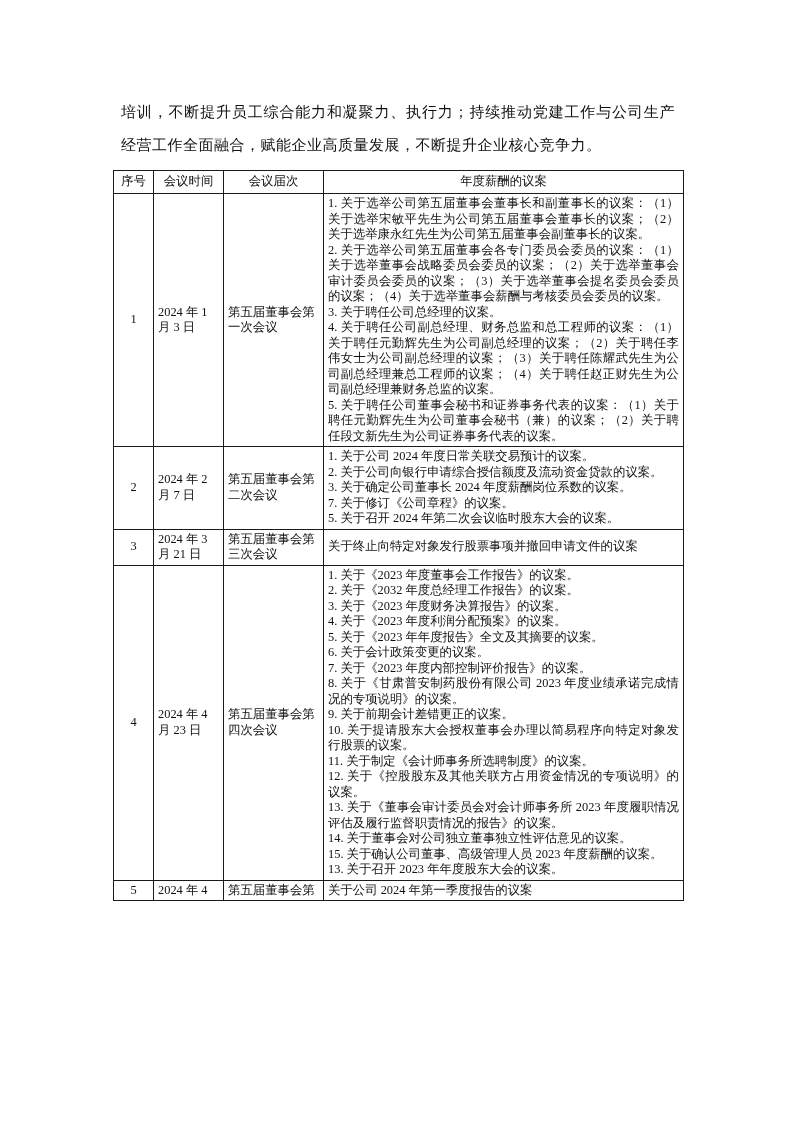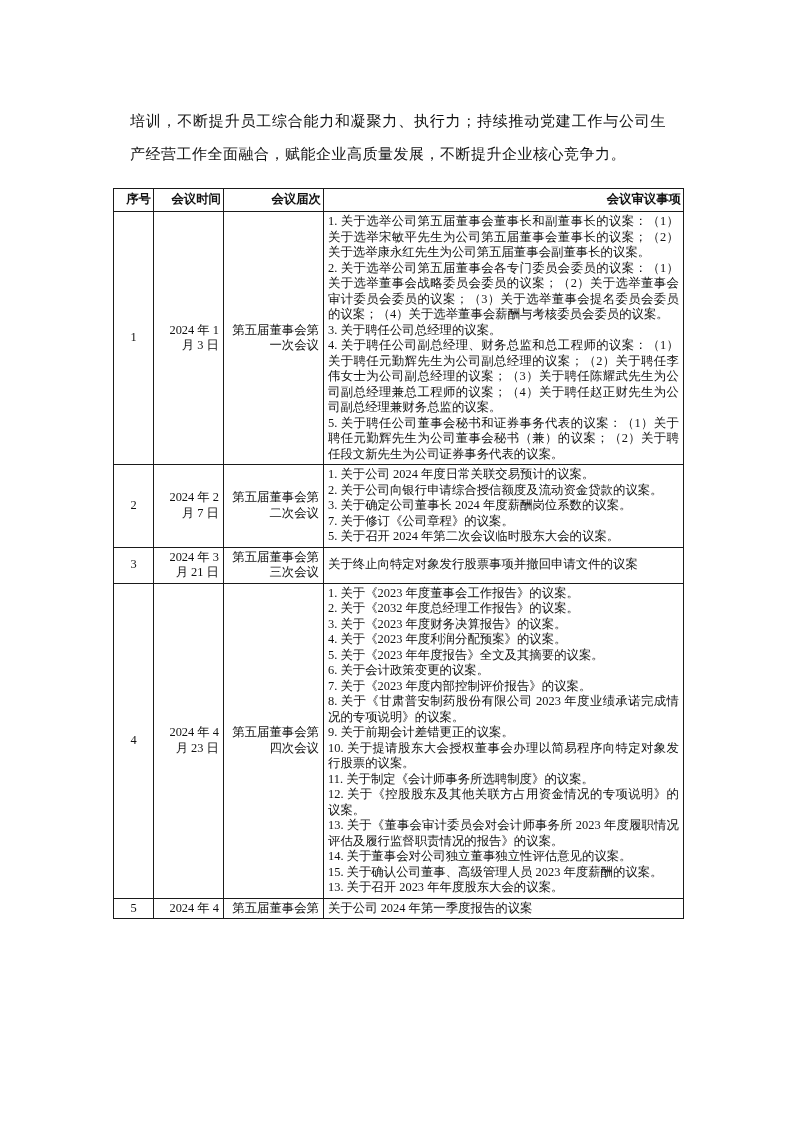--- a/index.html
+++ b/index.html
@@ -11,21 +11,21 @@
     font-family:"Liberation Serif","DejaVu Serif",serif;
     color:#111;
     overflow:hidden;
   }
   .content{
     position:absolute;
     left:113px;top:88px;
     width:570px;
   }
   p.body{
-    margin:17px;
+    margin:8px;
     font-size:15px;
     line-height:33px;
     text-align:justify;
     letter-spacing:0.5px;
   }
   p.indent{text-indent:2em;}
   p.heading{
     margin:0;
     font-size:15px;
     line-height:33px;
@@ -41,27 +41,27 @@
     font-size:12.4px;
     line-height:15.5px;
   }
   table.meetings th, table.meetings td{
     border:1px solid #1a1a1a;
     padding:2px 4px;
     vertical-align:middle;
     word-break:break-all;
   }
   table.meetings th{
-    font-weight:bold;
-    text-align:right;
+    font-weight:normal;
+    text-align:center;
     height:20px;
     padding:1px 2px;
   }
   td.c-no{text-align:center;}
-  td.c-date,td.c-session{text-align:right;padding:2px 4px;}
+  td.c-date,td.c-session{text-align:left;padding:2px 4px;}
   td.c-items{padding:1px 5px;vertical-align:middle;}
   .item{
     text-align:justify;
   }
 </style>
 </head>
 <body>
 
 <div class="page">
   <div class="content">
@@ -73,21 +73,21 @@
         <col style="width:40px">
         <col style="width:70px">
         <col style="width:100px">
         <col style="width:360px">
       </colgroup>
       <thead>
         <tr>
           <th>序号</th>
           <th>会议时间</th>
           <th>会议届次</th>
-          <th>会议审议事项</th>
+          <th>年度薪酬的议案</th>
         </tr>
       </thead>
       <tbody>
         <tr>
           <td class="c-no">1</td>
           <td class="c-date">2024 年 1 月 3 日</td>
           <td class="c-session">第五届董事会第一次会议</td>
           <td class="c-items">
             <div class="item">1. 关于选举公司第五届董事会董事长和副董事长的议案：（1）关于选举宋敏平先生为公司第五届董事会董事长的议案；（2）关于选举康永红先生为公司第五届董事会副董事长的议案。</div>
             <div class="item">2. 关于选举公司第五届董事会各专门委员会委员的议案：（1）关于选举董事会战略委员会委员的议案；（2）关于选举董事会审计委员会委员的议案；（3）关于选举董事会提名委员会委员的议案；（4）关于选举董事会薪酬与考核委员会委员的议案。</div>

